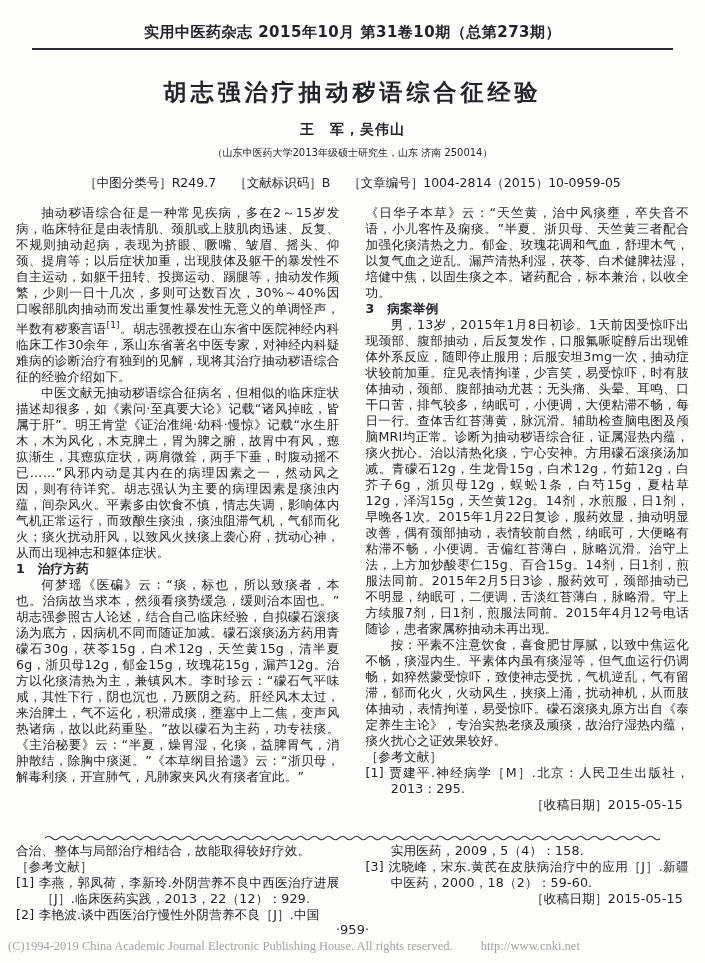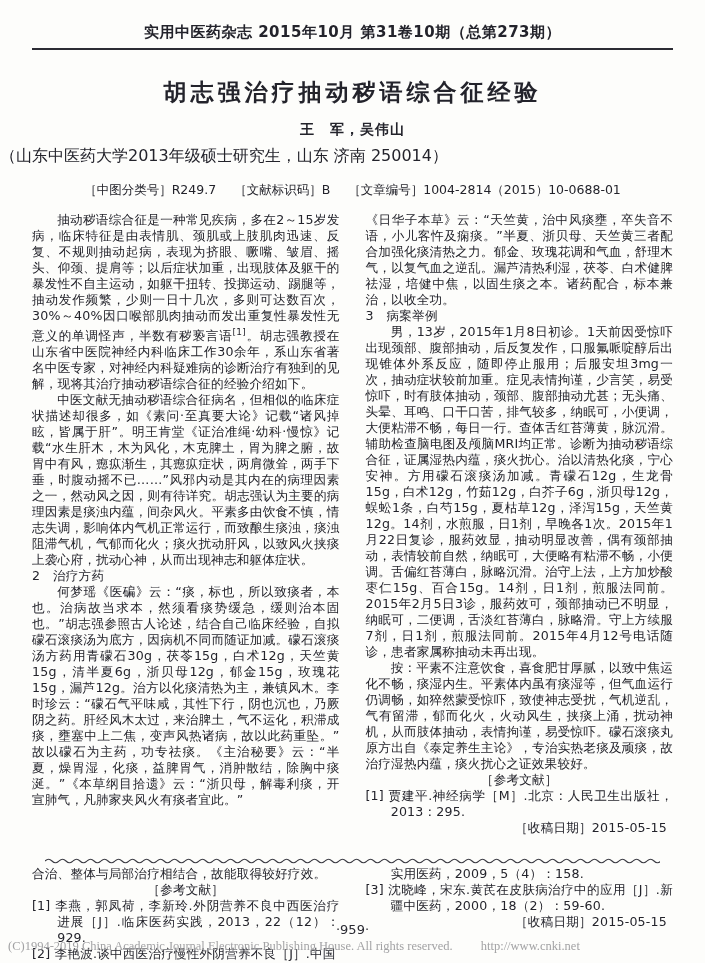--- a/index.html
+++ b/index.html
@@ -14,30 +14,30 @@
     box-sizing:border-box;
   }
   
   .header { text-align:center; padding-top:23px; }
   .masthead-cn { font-size:15px; font-weight:bold; letter-spacing:0.5px; }
   .masthead-en { font-size:10px; font-weight:bold; margin-top:3px; letter-spacing:0.2px; }
   .header-rule { border-bottom:2px solid #2c2c34; margin:6px 32px 0 32px; }
   
   .title { font-size:23px; font-weight:600; text-align:center; letter-spacing:4px; margin:27px 0 0 0; }
   .authors { font-size:14px; font-weight:600; text-align:center; margin-top:13px; letter-spacing:1px; }
-  .affiliation { font-size:16px; text-align:left; margin-top:7px; }
+  .affiliation { font-size:10px; text-align:center; margin-top:7px; }
   .meta-line { font-size:12.5px; text-align:center; margin-top:15px; }
   .meta-line span { margin:0 7px; white-space:nowrap; }
   
-  .columns { display:flex; gap:26px; padding:0 32px; margin-top:13px; }
+  .columns { display:flex; gap:26px; padding:0 16px; margin-top:13px; }
   .col { flex:1; min-width:0; font-size:12.6px; line-height:16px; text-align:justify; letter-spacing:0.2px; }
   .col p { margin:0; }
   .indent { text-indent:2em; }
-  .sec-heading { font-size:12.6px; font-weight:normal; margin:0; line-height:16px; }
-  .refs-heading { text-align:center; font-weight:normal; }
+  .sec-heading { font-size:12.6px; font-weight:bold; margin:0; line-height:16px; }
+  .refs-heading { text-align:left; font-weight:normal; }
   .ref { padding-left:2em; text-indent:-2em; }
   .ref-cont { padding-left:2em; }
   .received { text-align:right; padding-right:6px; }
   
   .wavy { margin:14px 45px 0 45px; height:8px; }
   
   .spill { margin-top:8px; }
   
   .page-number { position:absolute; left:0; right:0; bottom:26px; text-align:center; font-size:13px; color:#2a2a32; }
   .copyright {
@@ -58,28 +58,28 @@
     <div class="masthead-cn">实用中医药杂志 2015年10月 第31卷10期（总第273期）</div>
     <div class="header-rule"></div>
   </div>
 
   <h1 class="title">胡志强治疗抽动秽语综合征经验</h1>
   <div class="authors">王　军，吴伟山</div>
   <div class="affiliation">（山东中医药大学2013年级硕士研究生，山东 济南 250014）</div>
   <div class="meta-line">
     <span>［中图分类号］R249.7</span>
     <span>［文献标识码］B</span>
-    <span>［文章编号］1004-2814（2015）10-0688-01</span>
+    <span>［文章编号］1004-2814（2015）10-0959-05</span>
   </div>
 
   <div class="columns">
     <section class="col">
       <p class="indent"><span>抽动秽语综合征是一种常见疾病，多在2～15岁发病，临床特征是由表情肌、颈肌或上肢肌肉迅速、反复、不规则抽动起病，表现为挤眼、噘嘴、皱眉、摇头、仰颈、提肩等；以后症状加重，出现肢体及躯干的暴发性不自主运动，如躯干扭转、投掷运动、踢腿等，抽动发作频繁，少则一日十几次，多则可达数百次，30%～40%因口喉部肌肉抽动而发出重复性暴发性无意义的单调怪声，半数有秽亵言语</span><sup>[1]</sup><span>。胡志强教授在山东省中医院神经内科临床工作30余年，系山东省著名中医专家，对神经内科疑难病的诊断治疗有独到的见解，现将其治疗抽动秽语综合征的经验介绍如下。</span></p>
       <p class="indent">中医文献无抽动秽语综合征病名，但相似的临床症状描述却很多，如《素问·至真要大论》记载“诸风掉眩，皆属于肝”。明王肯堂《证治准绳·幼科·慢惊》记载“水生肝木，木为风化，木克脾土，胃为脾之腑，故胃中有风，瘛疭渐生，其瘛疭症状，两肩微耸，两手下垂，时腹动摇不已……”风邪内动是其内在的病理因素之一，然动风之因，则有待详究。胡志强认为主要的病理因素是痰浊内蕴，间杂风火。平素多由饮食不慎，情志失调，影响体内气机正常运行，而致酿生痰浊，痰浊阻滞气机，气郁而化火；痰火扰动肝风，以致风火挟痰上袭心府，扰动心神，从而出现神志和躯体症状。</p>
-      <h2 class="sec-heading">2　治疗方药</h2>
+      <h2 class="sec-heading">1　治疗方药</h2>
       <p class="indent">何梦瑶《医碥》云：“痰，标也，所以致痰者，本也。治病故当求本，然须看痰势缓急，缓则治本固也。”胡志强参照古人论述，结合自己临床经验，自拟礞石滚痰汤为底方，因病机不同而随证加减。礞石滚痰汤方药用青礞石30g，茯苓15g，白术12g，天竺黄15g，清半夏6g，浙贝母12g，郁金15g，玫瑰花15g，漏芦12g。治方以化痰清热为主，兼镇风木。李时珍云：“礞石气平味咸，其性下行，阴也沉也，乃厥阴之药。肝经风木太过，来治脾土，气不运化，积滞成痰，壅塞中上二焦，变声风热诸病，故以此药重坠。”故以礞石为主药，功专祛痰。《主治秘要》云：“半夏，燥胃湿，化痰，益脾胃气，消肿散结，除胸中痰涎。”《本草纲目拾遗》云：“浙贝母，解毒利痰，开宣肺气，凡肺家夹风火有痰者宜此。”</p>
     </section>
 
     <section class="col">
       <p>《日华子本草》云：“天竺黄，治中风痰壅，卒失音不语，小儿客忤及痫痰。”半夏、浙贝母、天竺黄三者配合加强化痰清热之力。郁金、玫瑰花调和气血，舒理木气，以复气血之逆乱。漏芦清热利湿，茯苓、白术健脾祛湿，培健中焦，以固生痰之本。诸药配合，标本兼治，以收全功。</p>
       <h2 class="sec-heading">3　病案举例</h2>
       <p class="indent">男，13岁，2015年1月8日初诊。1天前因受惊吓出现颈部、腹部抽动，后反复发作，口服氟哌啶醇后出现锥体外系反应，随即停止服用；后服安坦3mg一次，抽动症状较前加重。症见表情拘谨，少言笑，易受惊吓，时有肢体抽动，颈部、腹部抽动尤甚；无头痛、头晕、耳鸣、口干口苦，排气较多，纳眠可，小便调，大便粘滞不畅，每日一行。查体舌红苔薄黄，脉沉滑。辅助检查脑电图及颅脑MRI均正常。诊断为抽动秽语综合征，证属湿热内蕴，痰火扰心。治以清热化痰，宁心安神。方用礞石滚痰汤加减。青礞石12g，生龙骨15g，白术12g，竹茹12g，白芥子6g，浙贝母12g，蜈蚣1条，白芍15g，夏枯草12g，泽泻15g，天竺黄12g。14剂，水煎服，日1剂，早晚各1次。2015年1月22日复诊，服药效显，抽动明显改善，偶有颈部抽动，表情较前自然，纳眠可，大便略有粘滞不畅，小便调。舌偏红苔薄白，脉略沉滑。治守上法，上方加炒酸枣仁15g、百合15g。14剂，日1剂，煎服法同前。2015年2月5日3诊，服药效可，颈部抽动已不明显，纳眠可，二便调，舌淡红苔薄白，脉略滑。守上方续服7剂，日1剂，煎服法同前。2015年4月12号电话随诊，患者家属称抽动未再出现。</p>
       <p class="indent">按：平素不注意饮食，喜食肥甘厚腻，以致中焦运化不畅，痰湿内生。平素体内虽有痰湿等，但气血运行仍调畅，如猝然蒙受惊吓，致使神志受扰，气机逆乱，气有留滞，郁而化火，火动风生，挟痰上涌，扰动神机，从而肢体抽动，表情拘谨，易受惊吓。礞石滚痰丸原方出自《泰定养生主论》，专治实热老痰及顽痰，故治疗湿热内蕴，痰火扰心之证效果较好。</p>
       <div class="refs-heading">［参考文献］</div>
       <p class="ref">[1] 贾建平.神经病学［M］.北京：人民卫生出版社，2013：295.</p>

